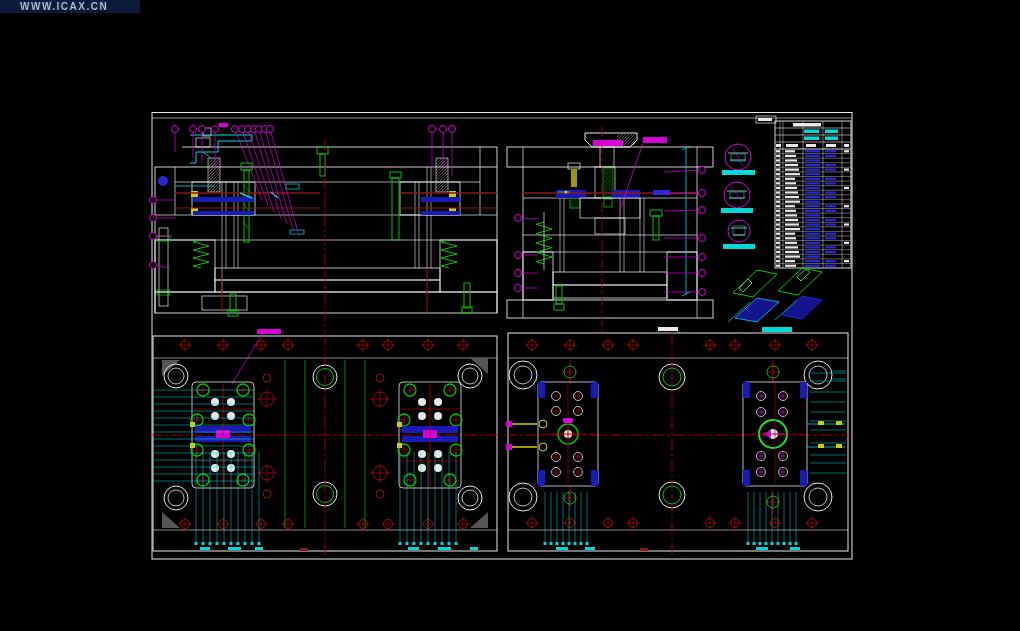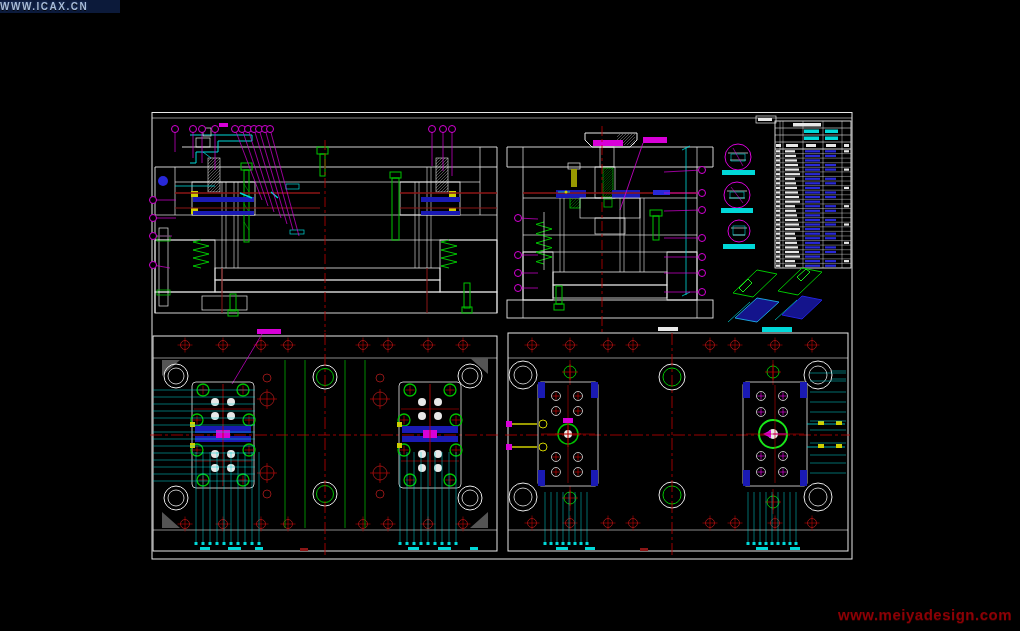--- a/index.html
+++ b/index.html
@@ -1,21 +1,21 @@
 <!DOCTYPE html>
 <html><head>
 <meta charset="utf-8">
 <style>
   html,body{margin:0;padding:0;background:#000;}
   #stage{position:relative;width:1020px;height:631px;background:#000;overflow:hidden;
          font-family:"Liberation Sans",sans-serif;}
   #cad-svg{position:absolute;left:0;top:0;}
   .wm-tl{position:absolute;left:0;top:0;width:120px;height:13px;background:#0c1a3a;
          color:#a7bcda;font-weight:bold;font-size:10px;line-height:13px;letter-spacing:1.5px;
-         padding-left:0;font-style:normal;
+         padding-left:20px;font-style:normal;
          text-shadow:0 1px 1px #000,0 0 3px #31508f;}
   .wm-br{position:absolute;right:8px;bottom:8px;color:#8b0005;font-weight:bold;
          font-size:15px;letter-spacing:0.5px;text-shadow:0 1px 0 #2a0000;}
 </style>
 </head>
 <body>
 
 <div id="stage">
   <svg id="cad-svg" width="1020" height="631" viewBox="0 0 1020 631">
       <g>
@@ -930,14 +930,13 @@
         <rect x="556" y="547" width="12" height="3" fill="#00d8d8"></rect>
         <rect x="585" y="547" width="10" height="3" fill="#00d8d8"></rect>
         <rect x="640" y="548" width="8" height="3" fill="#8c1616"></rect>
         <rect x="756" y="547" width="12" height="3" fill="#00d8d8"></rect>
         <rect x="790" y="547" width="10" height="3" fill="#00d8d8"></rect>
         <line x1="832" y1="371" x2="846" y2="371" stroke="#00d8d8" stroke-width="0.5"></line>
         <line x1="832" y1="379" x2="846" y2="379" stroke="#00d8d8" stroke-width="0.5"></line>
       </g>
     </svg>
   <div class="wm-tl">WWW.ICAX.CN</div>
-  <div class="wm-br">www.meiyadesign.com</div>
 </div>
 
 </body></html>

